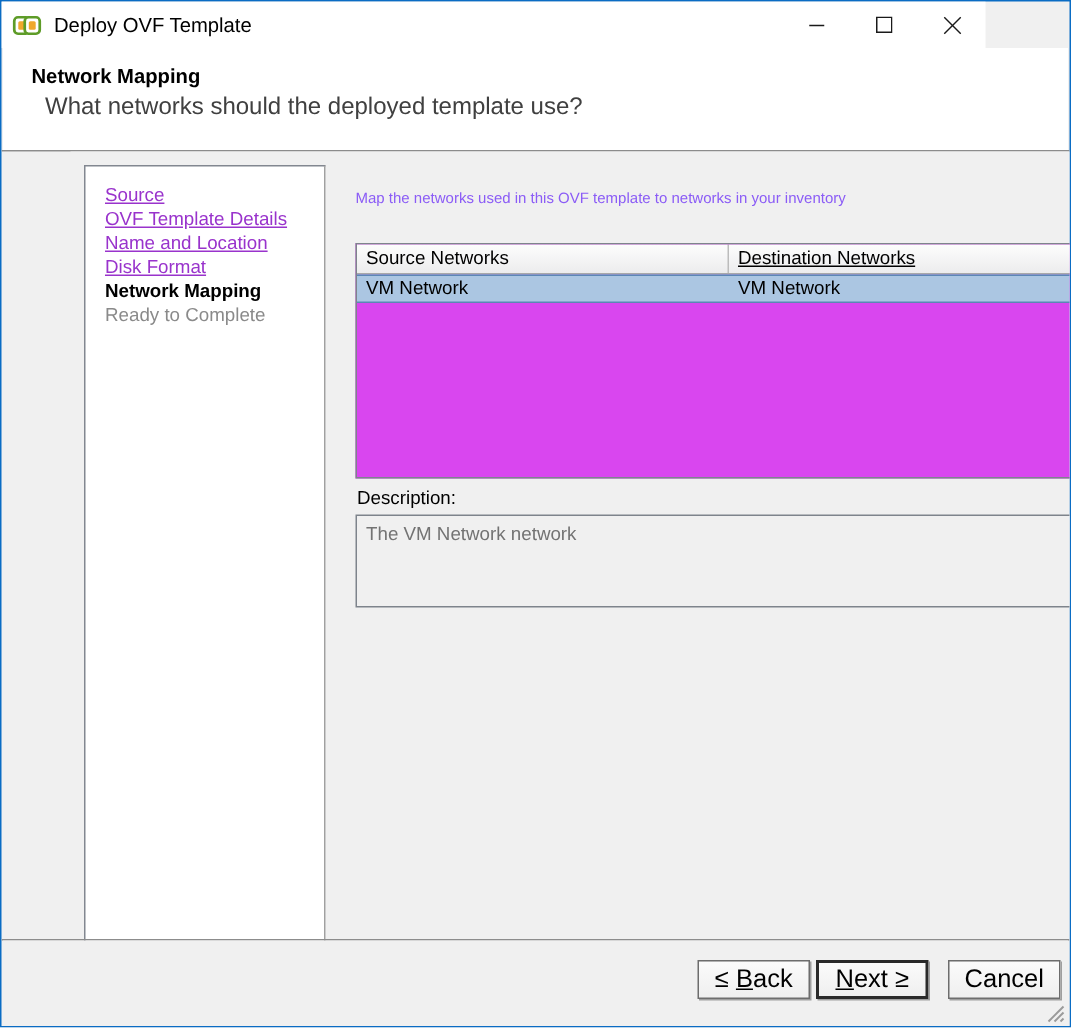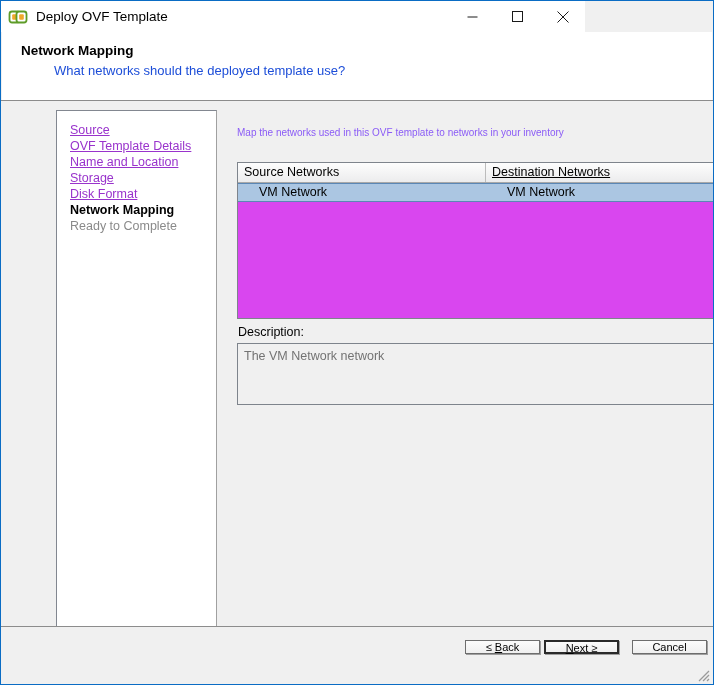--- a/index.html
+++ b/index.html
@@ -18,21 +18,21 @@
     box-sizing: border-box;
     background: #f0f0f0;
     border: 1px solid #0a6cc4;
     overflow: hidden;
   }
 
   
   #titlebar {
     position: absolute;
     left: 0; top: 0;
-    width: 584px;
+    width: 656px;
     height: 31px;
     background: #ffffff;
     display: flex;
     align-items: center;
   }
   #app-icon {
     margin-left: 7px;
     width: 20px;
     height: 20px;
     flex: 0 0 auto;
@@ -72,23 +72,23 @@
   }
   #header-title {
     position: absolute;
     left: 19px; top: 11px;
     font-size: 13.5px;
     font-weight: bold;
     color: #000000;
   }
   #header-subtitle {
     position: absolute;
-    left: 52px; top: 31px;
-    font-size: 13px;
-    color: #1d4ed8;
+    left: 28px; top: 31px;
+    font-size: 16px;
+    color: #404040;
   }
   #header-rule {
     position: absolute;
     left: 0; top: 99px;
     width: 712px;
     height: 1px;
     background: #8c8c8c;
   }
 
   
@@ -184,21 +184,21 @@
   }
   .net-row.selected {
     background: #abc6e2;
     border-top: 1px solid #5b87b5;
     border-bottom: 1px solid #5b87b5;
   }
   .cell {
     font-size: 12.5px;
     color: #000000;
     line-height: 17px;
-    padding-left: 21px;
+    padding-left: 6px;
     box-sizing: border-box;
     white-space: nowrap;
   }
   .cell.c0 { width: 248px; }
   .cell.c1 { width: 258px; }
 
   
   #desc-label {
     position: absolute;
     left: 1px; top: 224px;
@@ -248,27 +248,27 @@
   #footer {
     position: absolute;
     left: 1px; top: 626px;
     width: 710px;
     height: 57px;
     background: #f0f0f0;
   }
   .dlgbtn {
     position: absolute;
     top: 13px;
-    height: 14px;
+    height: 26px;
     width: 75px;
     box-sizing: border-box;
     background: linear-gradient(#fbfbfb, #efefef);
     border: 1px solid #6d6d6d;
     font-family: "Liberation Sans", sans-serif;
-    font-size: 11px;
+    font-size: 17px;
     color: #000000;
     padding: 0;
     cursor: default;
     box-shadow: 1px 1px 0 #9f9f9f;
   }
   .dlgbtn.default {
     border: 2px solid #2a2a2a;
   }
   #btn-back   { left: 463px; }
   #btn-next   { left: 542px; }
@@ -323,21 +323,20 @@
     <div id="header-subtitle">What networks should the deployed template use?</div>
   </div>
   <div id="header-rule"></div>
 
   <div id="body-area">
 
     <div id="nav-panel">
       <div class="nav-item link">Source</div>
       <div class="nav-item link">OVF Template Details</div>
       <div class="nav-item link">Name and Location</div>
-      <div class="nav-item link">Storage</div>
       <div class="nav-item link">Disk Format</div>
       <div class="nav-item current">Network Mapping</div>
       <div class="nav-item disabled">Ready to Complete</div>
     </div>
 
     <div id="content">
 
       <div id="map-instruction">Map the networks used in this OVF template to networks in your inventory</div>
 
       <div id="net-list">

